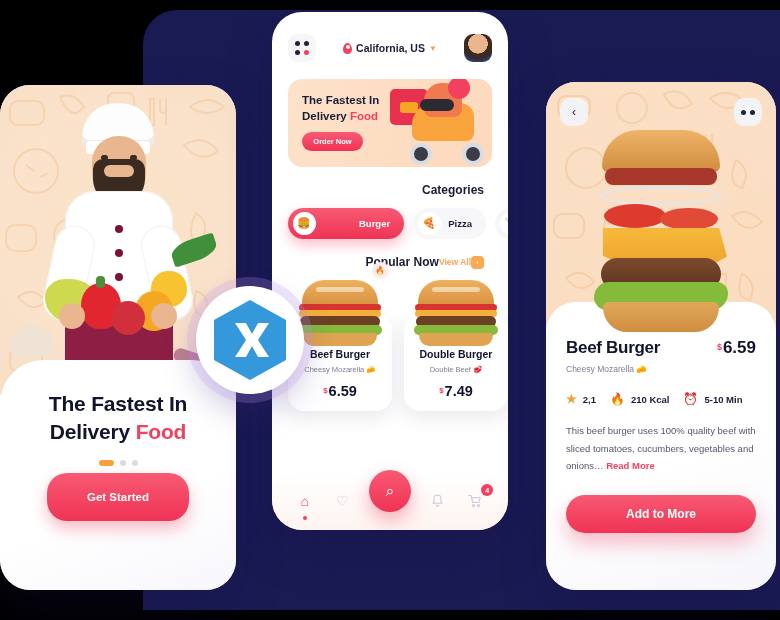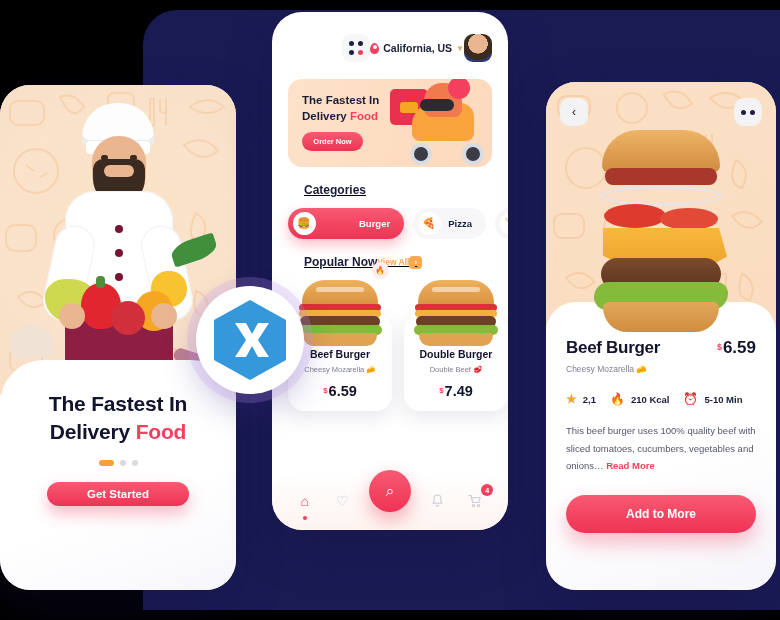--- a/index.html
+++ b/index.html
@@ -113,31 +113,31 @@
     padding: 30px 22px 0;
     text-align: center;
   }
   .l-title { font-size: 21px; font-weight: 700; color: #12142e; line-height: 1.32; letter-spacing:-.2px; }
   .l-title .hl { color: #f2405e; }
   .l-sub { margin-top: 12px; font-size: 10.5px; color: #6f7287; line-height: 1.65; }
   .dots { margin-top: 15px; display:flex; justify-content:center; align-items:center; gap:6px; }
   .dots i { width: 6px; height: 6px; border-radius: 4px; background: #d9d9e0; display:block; }
   .dots i.on { width: 15px; background: #f9a03b; }
   .btn-primary {
-    margin: 16px auto 0; width: 142px; height: 24px;
+    margin: 7px auto 0; width: 142px; height: 48px;
     background: linear-gradient(180deg,#f85a73 0%,#ef3355 100%);
     color:#fff; font-size: 11.5px; font-weight: 600;
     border-radius: 20px; border: none; cursor: pointer;
     display:flex; align-items:center; justify-content:center;
     box-shadow: 0 8px 16px rgba(242,64,94,.35);
   }
 
   
   #phone-mid { left: 272px; top: 12px; width: 236px; height: 518px; }
-  .m-top { padding: 22px 16px 0; display:flex; align-items:center; justify-content:flex-end; }
+  .m-top { padding: 22px 16px 0; display:flex; align-items:center; justify-content:space-between; }
   .sq-btn {
     width: 28px; height: 28px; border-radius: 9px; background:#f6f6f8;
     display:flex; align-items:center; justify-content:center; cursor:pointer; border:none;
   }
   .grid-dots { display:grid; grid-template-columns: 5px 5px; gap:4px; }
   .grid-dots i { width:5px; height:5px; border-radius:50%; background:#1f2140; display:block; }
   .grid-dots i:last-child { background:#f2405e; }
   .loc { display:flex; align-items:center; gap:4px; font-size:10.5px; font-weight:700; color:#1a1c38; cursor:pointer; }
   .pin { width:9px; height:11px; background:#f2405e; border-radius:50% 50% 50% 50%/60% 60% 40% 40%; position:relative; }
   .pin:after{content:"";position:absolute;left:2.5px;top:2.5px;width:4px;height:4px;background:#fff;border-radius:50%;}
@@ -163,21 +163,21 @@
   .scooter { position:absolute; right: 4px; bottom: 2px; width: 104px; height: 80px; }
   .sc-box { position:absolute; left:6px; top:4px; width:38px; height:36px; background:#e8304f; border-radius:5px; }
   .sc-box:after{content:"";position:absolute;left:10px;top:13px;width:18px;height:11px;background:#f5a623;border-radius:3px;}
   .sc-body { position:absolute; left:28px; top:18px; width:62px; height:38px; background:#f8a33c; border-radius:22px 14px 8px 8px; }
   .sc-seat { position:absolute; left:36px; top:14px; width:34px; height:12px; background:#2b2b33; border-radius:7px; }
   .sc-rider { position:absolute; left:40px; top:-2px; width:38px; height:34px; background:#f07a4e; border-radius:18px 18px 8px 8px; }
   .sc-head { position:absolute; left:64px; top:-8px; width:22px; height:22px; background:#f2405e; border-radius:50%; }
   .sc-w { position:absolute; bottom:0; width:22px; height:22px; border-radius:50%; background:#3c3c46; border:4px solid #d9dde2; }
   .sc-w.a { left:26px } .sc-w.b { right:4px }
 
-  .sec-head { margin: 16px 32px 0; display:flex; align-items:center; justify-content:flex-start;text-decoration:underline; }
+  .sec-head { margin: 16px 24px 0; display:flex; align-items:center; justify-content:flex-end; }
   .sec-title { font-size:12px; font-weight:700; color:#1a1c38; }
   .view-all { display:flex; align-items:center; font-size:8.5px; font-weight:600; color:#f7a45c; cursor:pointer; }
   .va-btn { width:13px;height:13px;border-radius:4px;background:#f9a94f;color:#fff;font-size:7px;display:flex;align-items:center;justify-content:center; }
 
   .cats { margin: 11px 0 0 16px; display:flex; gap:9px; }
   .cat {
     height: 31px; border-radius: 17px; background:#f7f7f9; display:flex; align-items:center;
     gap:7px; padding: 0 14px 0 5px; cursor:pointer; border:none; white-space:nowrap;
   }
   .cat.on { background: linear-gradient(180deg,#f85a73,#ef3355); box-shadow:0 6px 13px rgba(242,64,94,.33); }

